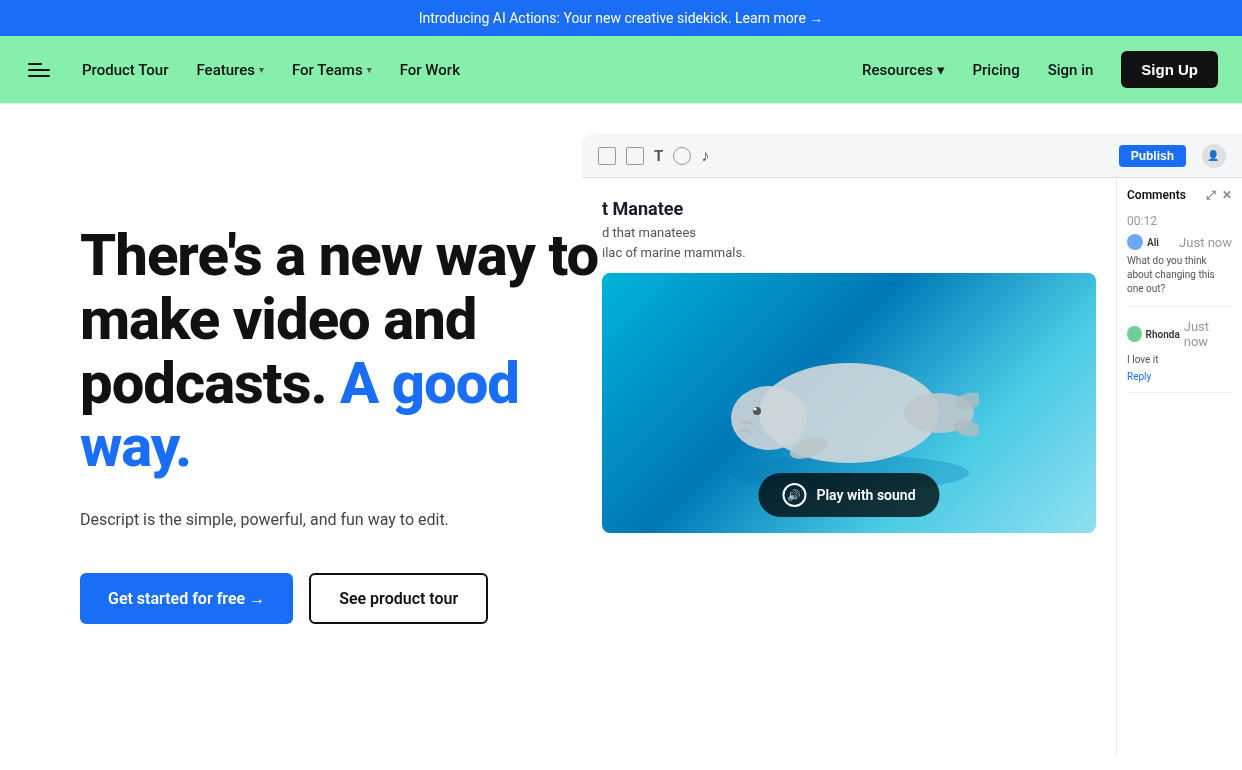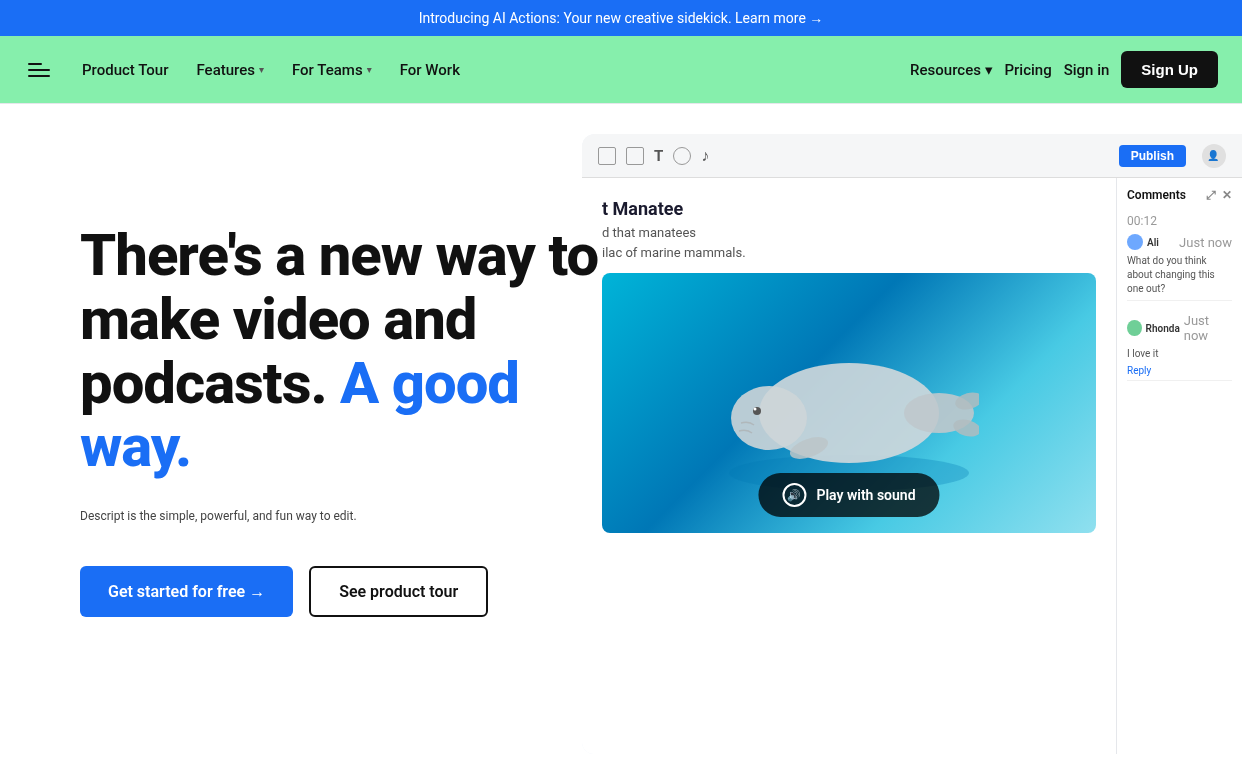--- a/index.html
+++ b/index.html
@@ -75,21 +75,21 @@
     }
 
     .nav-link .chevron {
       font-size: 10px;
       color: #555;
     }
 
     .navbar-right {
       display: flex;
       align-items: center;
-      gap: 12px;
+      gap: 28px;
     }
 
     .resources-link {
       font-size: 15px;
       font-weight: 500;
       color: #111;
       cursor: pointer;
       display: flex;
       align-items: center;
       gap: 4px;
@@ -138,21 +138,21 @@
       color: #111;
       margin-bottom: 28px;
       letter-spacing: -1px;
     }
 
     .hero-title .highlight {
       color: #1a6ef5;
     }
 
     .hero-subtitle {
-      font-size: 12px;
+      font-size: 16px;
       color: #444;
       line-height: 1.6;
       margin-bottom: 40px;
       max-width: 430px;
     }
 
     .hero-buttons {
       display: flex;
       gap: 16px;
       align-items: center;
@@ -336,21 +336,21 @@
       color: #111;
     }
 
     .comments-header .close-icon {
       color: #888;
       cursor: pointer;
     }
 
     .comment-item {
       margin-bottom: 12px;
-      padding-bottom: 4px;
+      padding-bottom: 10px;
       border-bottom: 1px solid #f0f0f0;
     }
 
     .comment-meta {
       display: flex;
       align-items: center;
       gap: 4px;
       margin-bottom: 4px;
     }
 

